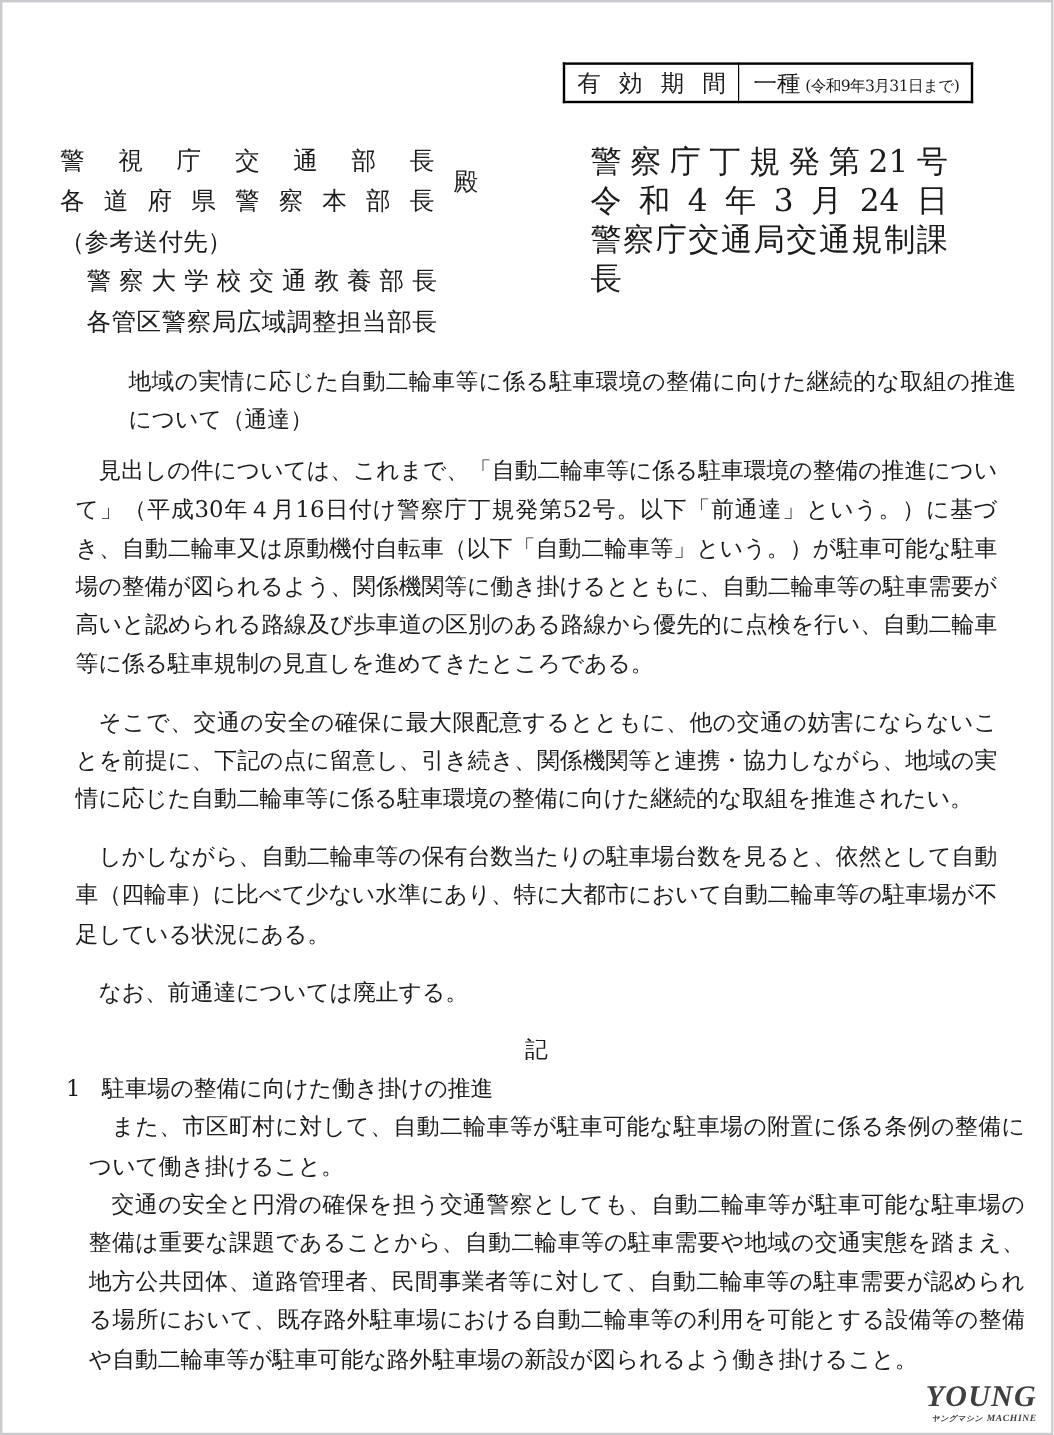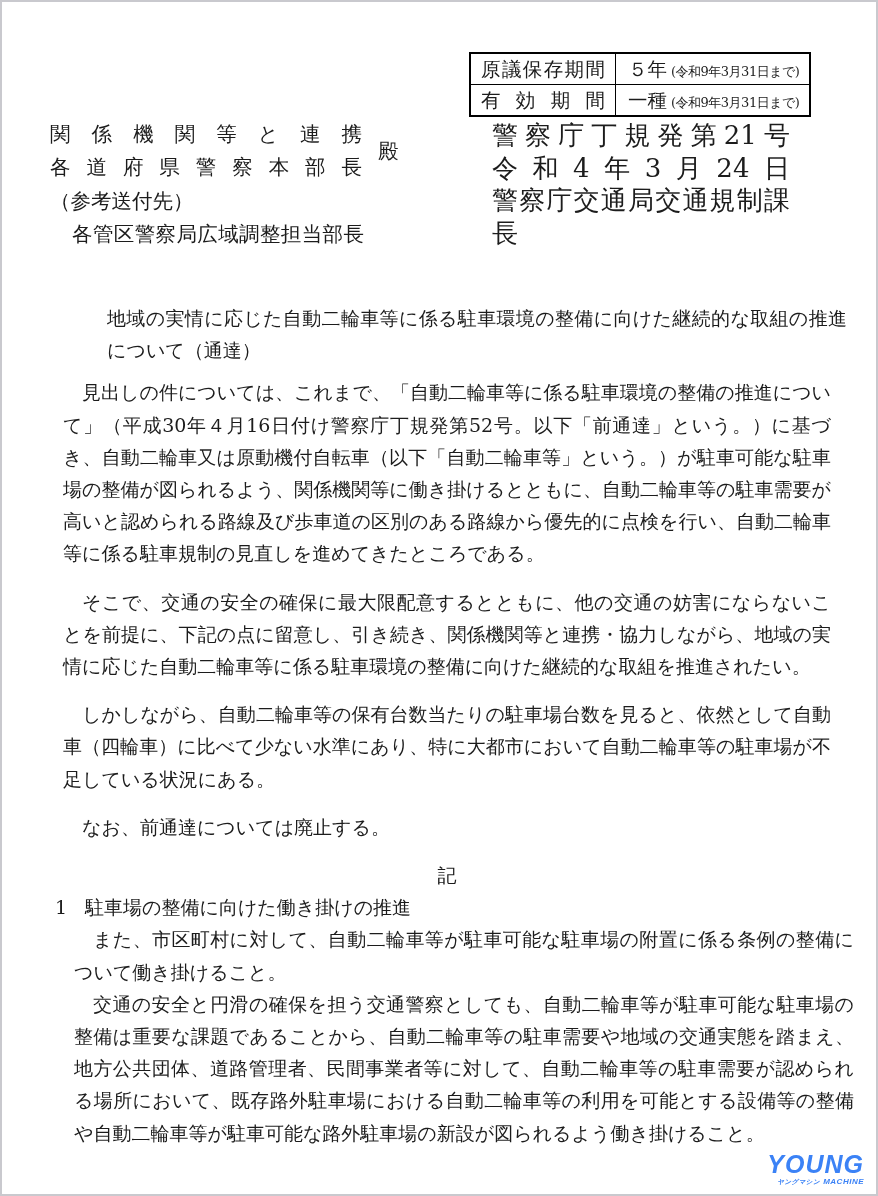--- a/index.html
+++ b/index.html
@@ -47,44 +47,34 @@
   .par { margin:16px; text-indent:1em; }
   .sp10 { margin-top:10px; } .sp6 { margin-top:6px; } .sp8 { margin-top:8px; }
   .ki { margin:0; text-align:center; text-indent:0; }
   .sec-head { display:flex; margin:0; }
   .sec-num { margin-left:8px; width:30px; flex:0 0 auto; }
   .sec-par { margin:0 0 0 27px; width:780px; text-indent:1em; }
 
   
   .watermark {
     position:absolute; right:12px; bottom:8px; text-align:right;
-    color:#3b82f6; font-family:Liberation Sans, sans-serif;
+    color:#404040; font-family:Liberation Serif, serif;
     font-style:italic; font-weight:bold; line-height:1; user-select:none;
   }
   .wm-main { font-size:25px; letter-spacing:1px; }
   .wm-sub { font-size:8px; letter-spacing:0.5px; margin-top:1px; }
   .wm-sub-kana { font-size:6.5px; margin-right:3px; }
 </style>
 </head>
 <body>
 
 <div class="page">
 
   <table class="ret-table">
     <tbody>
-      <tr>
-        <td class="ret-label-cell">
-          <div class="jcell">原議保存期間</div>
-        </td>
-        <td class="ret-value-cell">
-          <div class="ret-value-wrap">
-            <span class="ret-value-main">５年</span><span class="ret-value-note">(令和9年3月31日まで)</span>
-          </div>
-        </td>
-      </tr>
       <tr>
         <td class="ret-label-cell">
           <div class="jcell">有効期間</div>
         </td>
         <td class="ret-value-cell">
           <div class="ret-value-wrap">
             <span class="ret-value-main">一種</span><span class="ret-value-note">(令和9年3月31日まで)</span>
           </div>
         </td>
       </tr>
@@ -93,27 +83,28 @@
 
   <div class="meta">
     <div class="jline">警察庁丁規発第21号</div>
     <div class="jline">令和4年3月24日</div>
     <div class="jline">警察庁交通局交通規制課長</div>
   </div>
 
   <div class="recipients">
     <div class="addr-row">
       <div class="addr-main">
-        <div class="jline">関係機関等と連携</div>
+        <div class="jline">警視庁交通部長</div>
         <div class="jline">各道府県警察本部長</div>
       </div>
       <div class="honorific">殿</div>
     </div>
     <div class="cc-label">（参考送付先）</div>
     <div class="cc">
+      <div class="jline">警察大学校交通教養部長</div>
       <div class="jline">各管区警察局広域調整担当部長</div>
     </div>
   </div>
 
   <div class="content">
     <p class="doc-title">地域の実情に応じた自動二輪車等に係る駐車環境の整備に向けた継続的な取組の推進について（通達）</p>
     <p class="par sp10">見出しの件については、これまで、「自動二輪車等に係る駐車環境の整備の推進について」（平成30年４月16日付け警察庁丁規発第52号。以下「前通達」という。）に基づき、自動二輪車又は原動機付自転車（以下「自動二輪車等」という。）が駐車可能な駐車場の整備が図られるよう、関係機関等に働き掛けるとともに、自動二輪車等の駐車需要が高いと認められる路線及び歩車道の区別のある路線から優先的に点検を行い、自動二輪車等に係る駐車規制の見直しを進めてきたところである。</p>
     <p class="par sp8">そこで、交通の安全の確保に最大限配意するとともに、他の交通の妨害にならないことを前提に、下記の点に留意し、引き続き、関係機関等と連携・協力しながら、地域の実情に応じた自動二輪車等に係る駐車環境の整備に向けた継続的な取組を推進されたい。</p>
     <p class="par sp6">しかしながら、自動二輪車等の保有台数当たりの駐車場台数を見ると、依然として自動車（四輪車）に比べて少ない水準にあり、特に大都市において自動二輪車等の駐車場が不足している状況にある。</p>
     <p class="par">なお、前通達については廃止する。</p>

